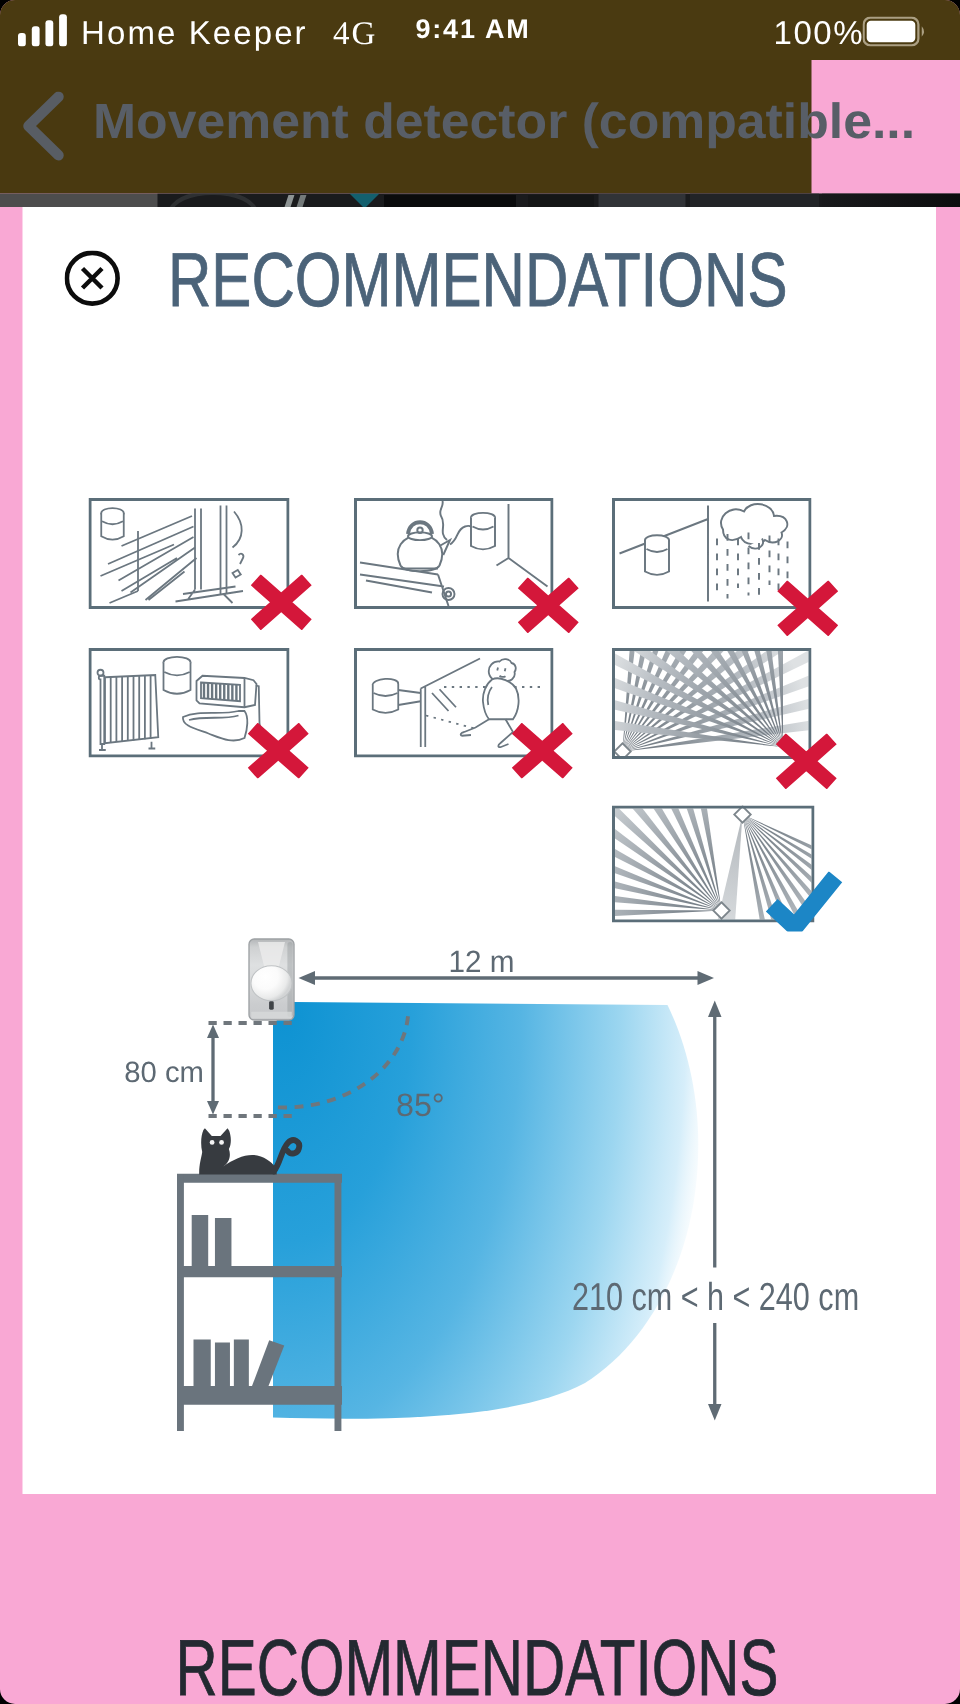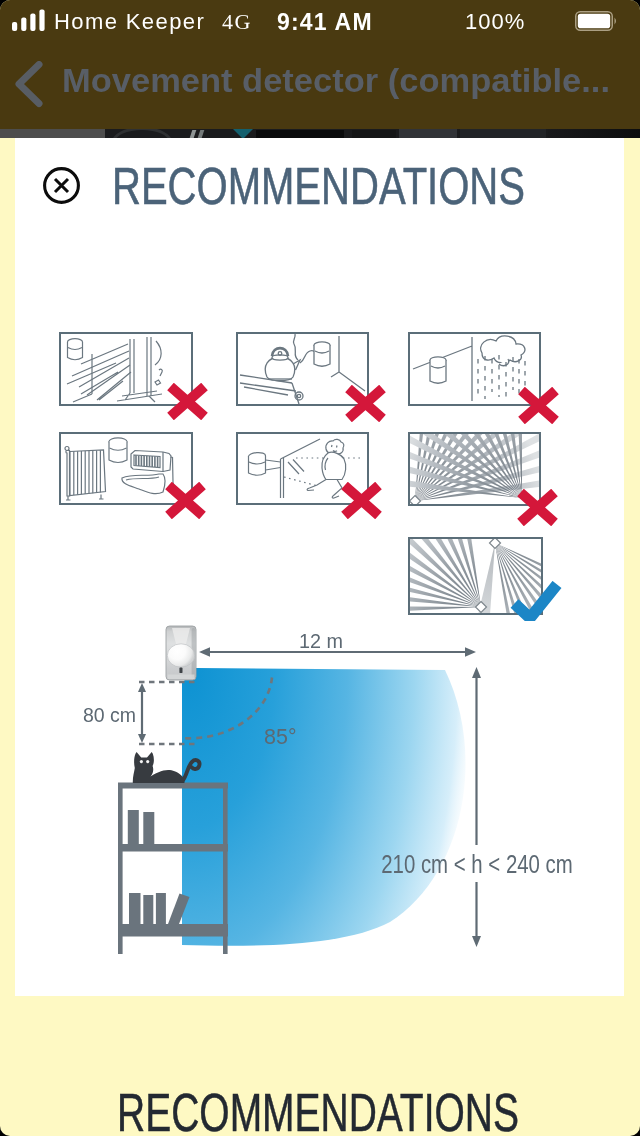--- a/index.html
+++ b/index.html
@@ -1,43 +1,43 @@
 <!DOCTYPE html>
 <html><head>
 <meta charset="utf-8">
 <style>
   html,body{margin:0;padding:0;background:#000;}
-  #screen{position:relative;width:640px;height:1136px;background:#fef9c3;
+  #screen{position:relative;width:640px;height:1136px;background:#f9a8d4;
     border-radius:10px;overflow:hidden;font-family:"Liberation Sans",sans-serif;}
   .abs{position:absolute;}
   
   #statusbar{left:0;top:0;width:640px;height:40px;background:#4a3a11;}
-  #navbar{left:0;top:40px;width:640px;height:89px;background:#493910;}
+  #navbar{left:0;top:40px;width:541px;height:89px;background:#493910;}
   #navtitle{left:62px;top:22px;font-size:33px;font-weight:700;color:#585e67;white-space:nowrap;transform-origin:0 0;transform:scaleX(1.045);}
   #strip{left:0;top:129px;width:640px;height:9px;background:#4d4d4d;overflow:hidden;}
   
   #modal{left:15px;top:138px;width:609px;height:858px;background:#ffffff;}
   #mtitle{left:112px;top:157px;font-size:51px;color:#4b6379;white-space:nowrap;transform-origin:0 0;transform:scaleX(0.785);-webkit-text-stroke:0.55px #4b6379;}
   #btitle{left:-2px;top:1082px;width:640px;text-align:center;font-size:53px;color:#232931;transform:scaleX(0.735);-webkit-text-stroke:0.5px #232931;}
   .sbtext{color:#ffffff;font-size:22px;top:9px;}
 </style>
 </head>
 <body>
 <div id="screen">
   <div class="abs" id="statusbar">
     <svg class="abs" style="left:12px;top:9px" width="34" height="22" viewBox="0 0 34 22">
       <rect x="0" y="13" width="5.2" height="9" rx="2" fill="#fff"></rect>
       <rect x="9.2" y="8.5" width="5.2" height="13.5" rx="2" fill="#fff"></rect>
       <rect x="18.3" y="4.5" width="5.2" height="17.5" rx="2" fill="#fff"></rect>
       <rect x="27.4" y="0.5" width="5.2" height="21.5" rx="2" fill="#fff"></rect>
     </svg>
     <div class="abs sbtext" style="left:54px;letter-spacing:1.4px;">Home Keeper</div>
     <div class="abs sbtext" style="left:222px;letter-spacing:1.4px;font-family:Liberation Serif, serif;">4G</div>
-    <div class="abs sbtext" style="left:277px;font-weight:700;font-size:23px;letter-spacing:1.2px;">9:41 AM</div>
-    <div class="abs sbtext" style="left:465px;width:100px;text-align:left;letter-spacing:1px;">100%</div>
+    <div class="abs sbtext" style="left:277px;font-weight:700;font-size:18px;letter-spacing:1.2px;">9:41 AM</div>
+    <div class="abs sbtext" style="left:476px;width:100px;text-align:right;letter-spacing:1px;">100%</div>
     <svg class="abs" style="left:575px;top:11px" width="45" height="20" viewBox="0 0 45 20">
       <rect x="0.75" y="0.75" width="36.5" height="18.5" rx="4.5" fill="none" stroke="#ab9f83" stroke-width="1.5"></rect>
       <rect x="2.8" y="2.8" width="32.4" height="14.4" rx="2.8" fill="#fff"></rect>
       <path d="M39.5 6.5 Q42.5 10 39.5 13.5 Z" fill="#ab9f83"></path>
     </svg>
   </div>
   <div class="abs" id="navbar">
     <svg class="abs" style="left:12px;top:21px" width="34" height="47" viewBox="0 0 34 47">
       <polyline points="27,3.5 7,23 27,42.5" fill="none" stroke="#585d64" stroke-width="7" stroke-linecap="round" stroke-linejoin="round"></polyline>
     </svg>

